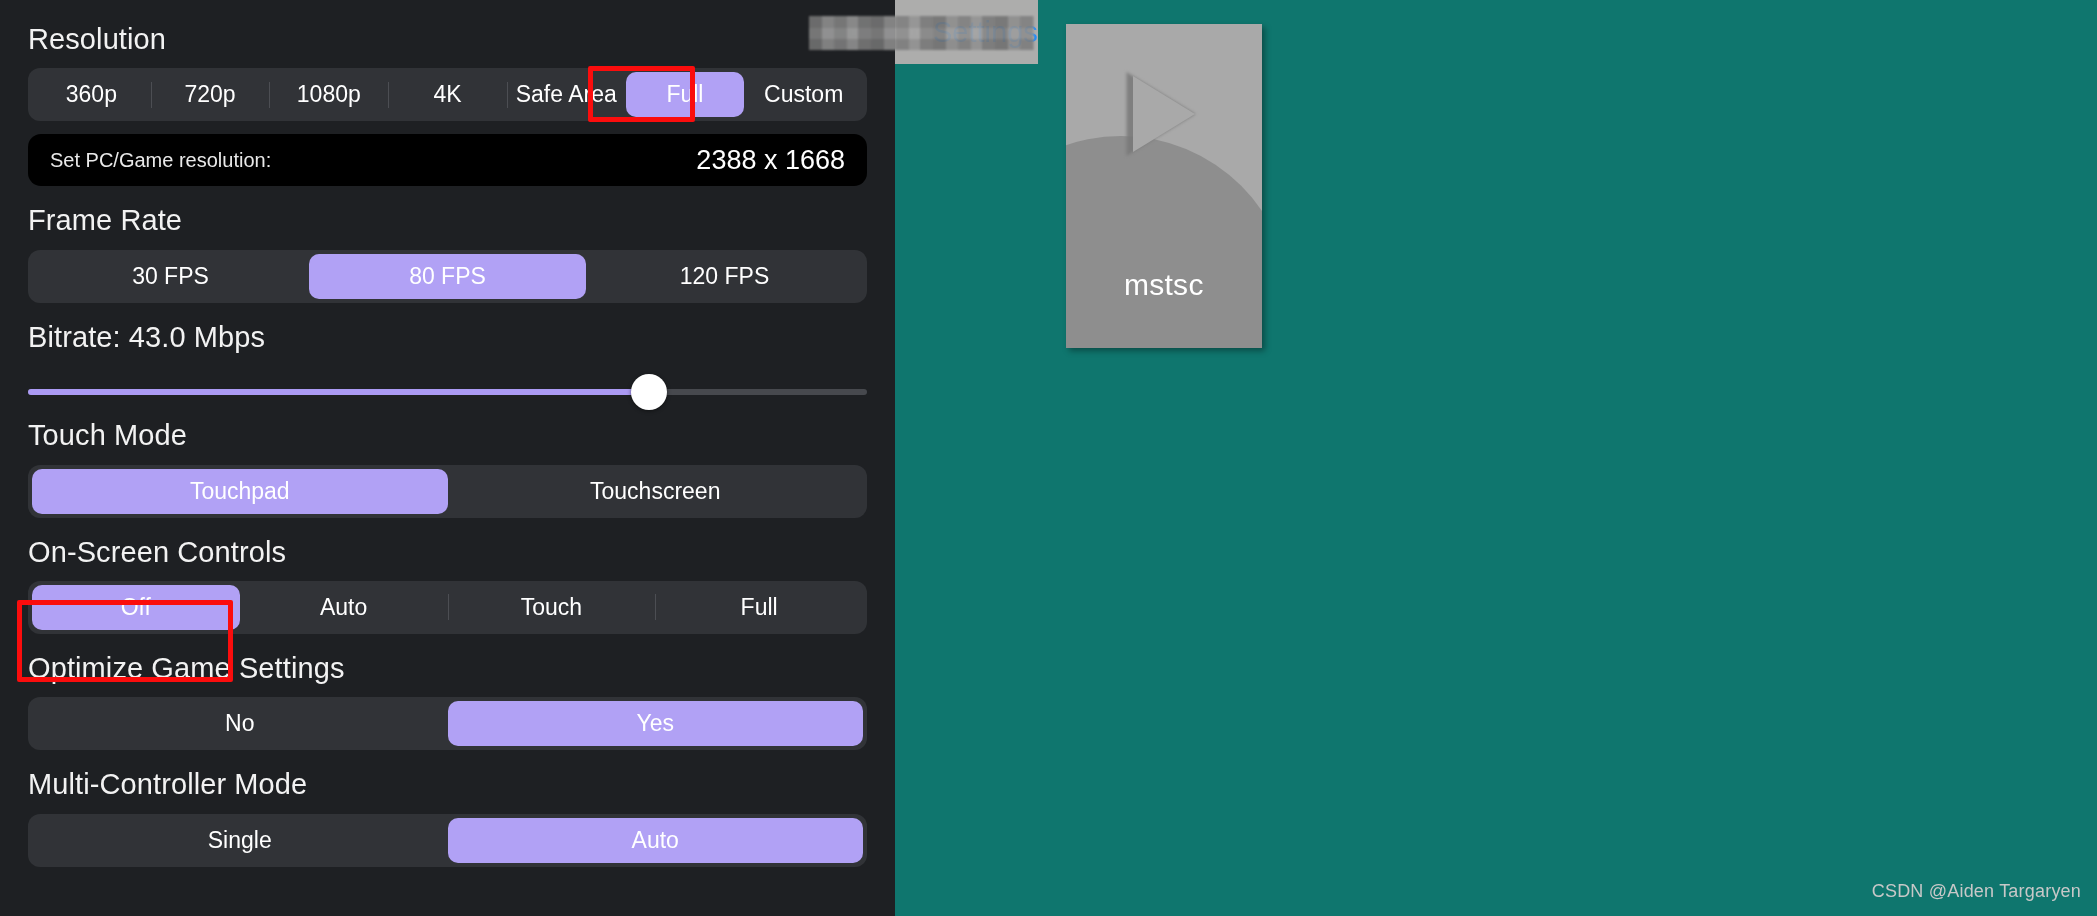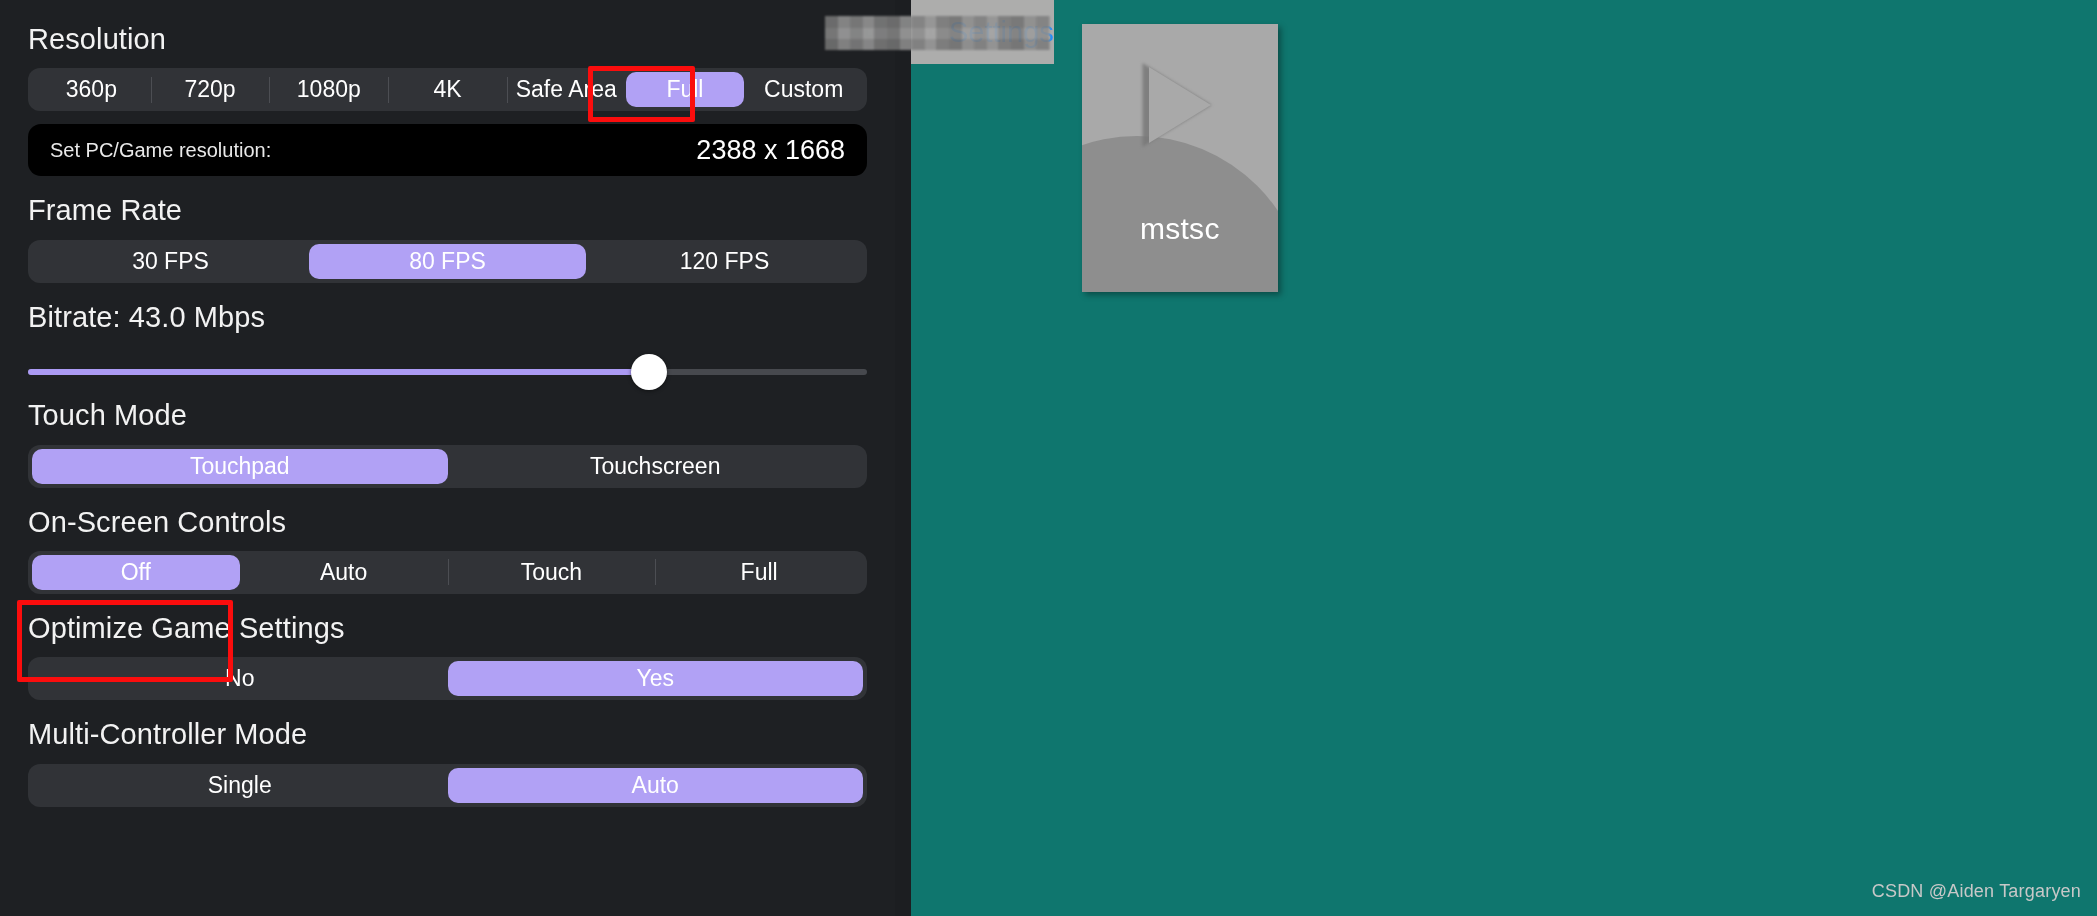--- a/index.html
+++ b/index.html
@@ -2,21 +2,21 @@
 <html><head>
 <meta charset="utf-8">
 <style>
   * { box-sizing: border-box; margin: 0; padding: 0; }
   html, body {
     width: 2097px; height: 916px;
     background: #1c1e21;
     font-family: "Liberation Sans", sans-serif;
     overflow: hidden;
   }
-  #app { position: relative; width: 2097px; height: 916px; display: flex; gap: 16px; }
+  #app { position: relative; width: 2097px; height: 916px; display: flex; }
 
   
   .left-panel {
     position: relative;
     width: 895px; height: 916px;
     background: #1e2023;
     padding: 22px 0 0 0;
     flex: 0 0 895px;
   }
   .section { padding: 0 28px; }
@@ -29,21 +29,21 @@
     margin: 0 0 11px 0;
   }
   .sec-gap { height: 17px; }
 
   
   .segmented {
     display: flex;
     align-items: center;
     background: #313337;
     border-radius: 12px;
-    height: 43px;
+    height: 53px;
     padding: 4px;
     position: relative;
   }
   .seg {
     flex: 1 1 0;
     height: 100%;
     display: flex;
     align-items: center;
     justify-content: center;
     color: #ffffff;
@@ -166,21 +166,21 @@
   }
   .right-body {
     position: relative;
     flex: 1 1 auto;
     padding: 24px 0 0 28px;
   }
 
   
   .tile {
     position: relative;
-    width: 196px; height: 268px;
+    width: 196px; height: 324px;
     margin-left: 0;
     background: linear-gradient(135deg, #a9a9a9 0%, #a9a9a9 45%, #a9a9a9 46%, #a9a9a9 100%);
     box-shadow: 3px 3px 6px rgba(0,0,0,.35);
     overflow: hidden;
     cursor: pointer;
   }
   .tile-arc {
     position: absolute;
     width: 340px; height: 340px;
     border-radius: 50%;

